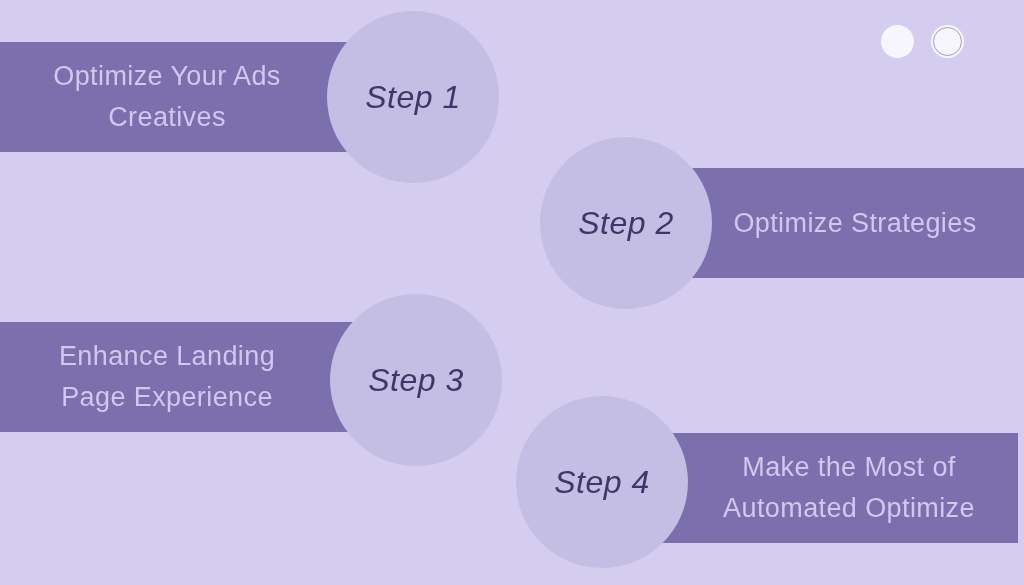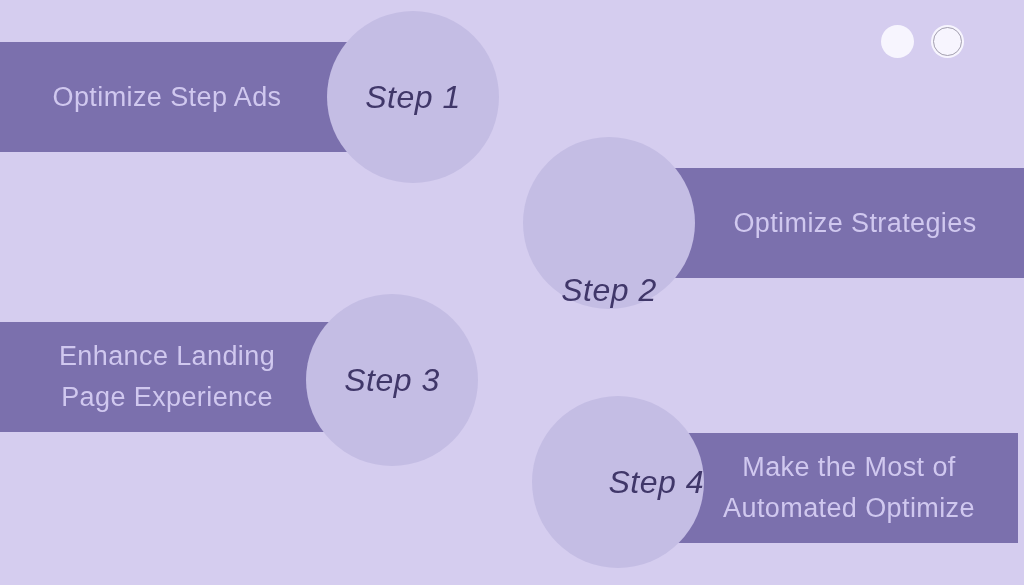--- a/index.html
+++ b/index.html
@@ -42,23 +42,23 @@
     width: 172px;
     height: 172px;
     border-radius: 50%;
     background: var(--circle-color, #c4bde4);
     display: flex;
     align-items: center;
     justify-content: center;
     font-style: italic;
   }
   #circle-1 { left: 327px; top: 11px;  }
-  #circle-2 { left: 523px; top: 137px; align-items: flex-end; }
-  #circle-3 { left: 306px; top: 294px; }
-  #circle-4 { left: 532px; top: 396px; justify-content: flex-end; }
+  #circle-2 { left: 540px; top: 137px; }
+  #circle-3 { left: 330px; top: 294px; }
+  #circle-4 { left: 516px; top: 396px; }
 
   .step-label {
     color: var(--step-text-color, #403769);
     font-size: 32px;
     font-weight: 500;
     letter-spacing: 0.5px;
   }
 
   .dot {
     position: absolute;
@@ -77,21 +77,22 @@
     border-radius: 50%;
   }
 </style>
 </head>
 <body>
 
 <div class="canvas">
 
   <div class="bar bar-left" id="bar-1">
     <div class="bar-text">
-      <div>Optimize Step Ads</div>
+      <div>Optimize Your Ads</div>
+      <div>Creatives</div>
     </div>
   </div>
   <div class="circle" id="circle-1">
     <span class="step-label">Step 1</span>
   </div>
 
   <div class="bar bar-right" id="bar-2">
     <div class="bar-text">
       <div>Optimize Strategies</div>
     </div>

